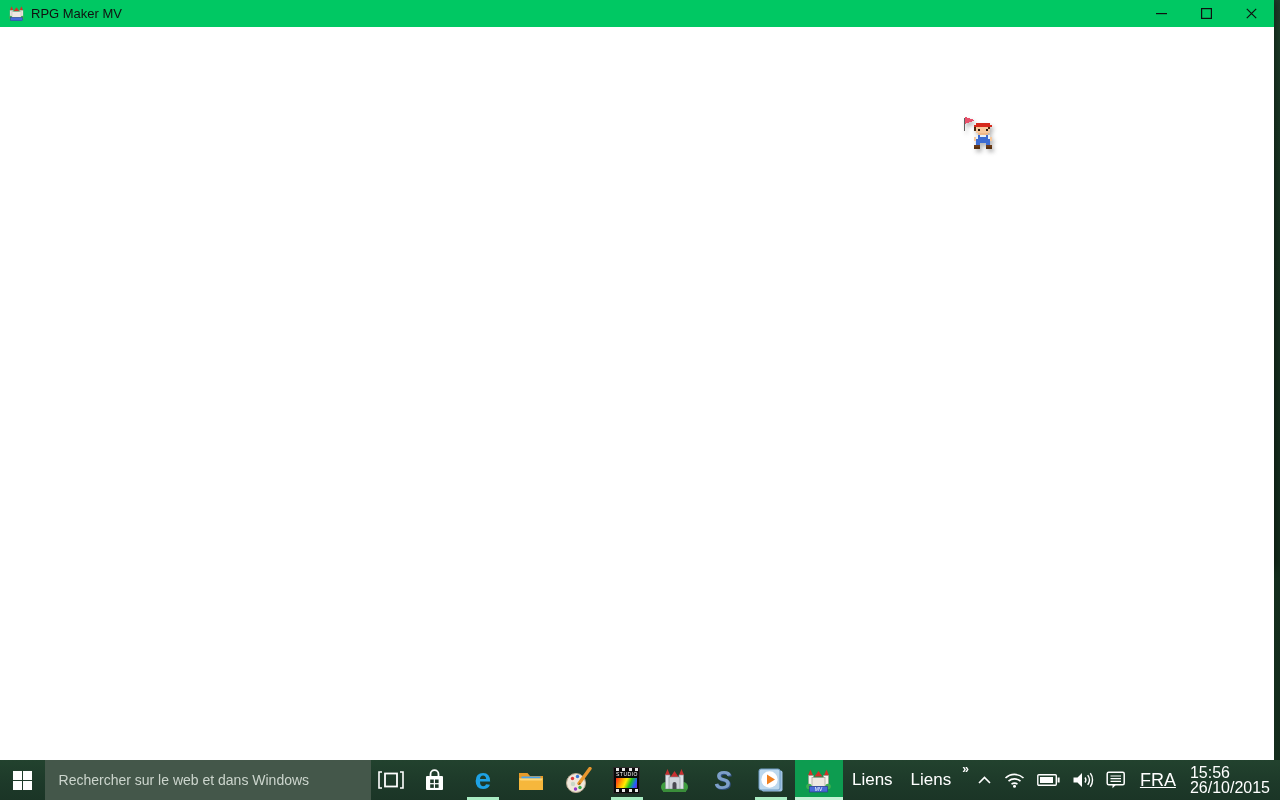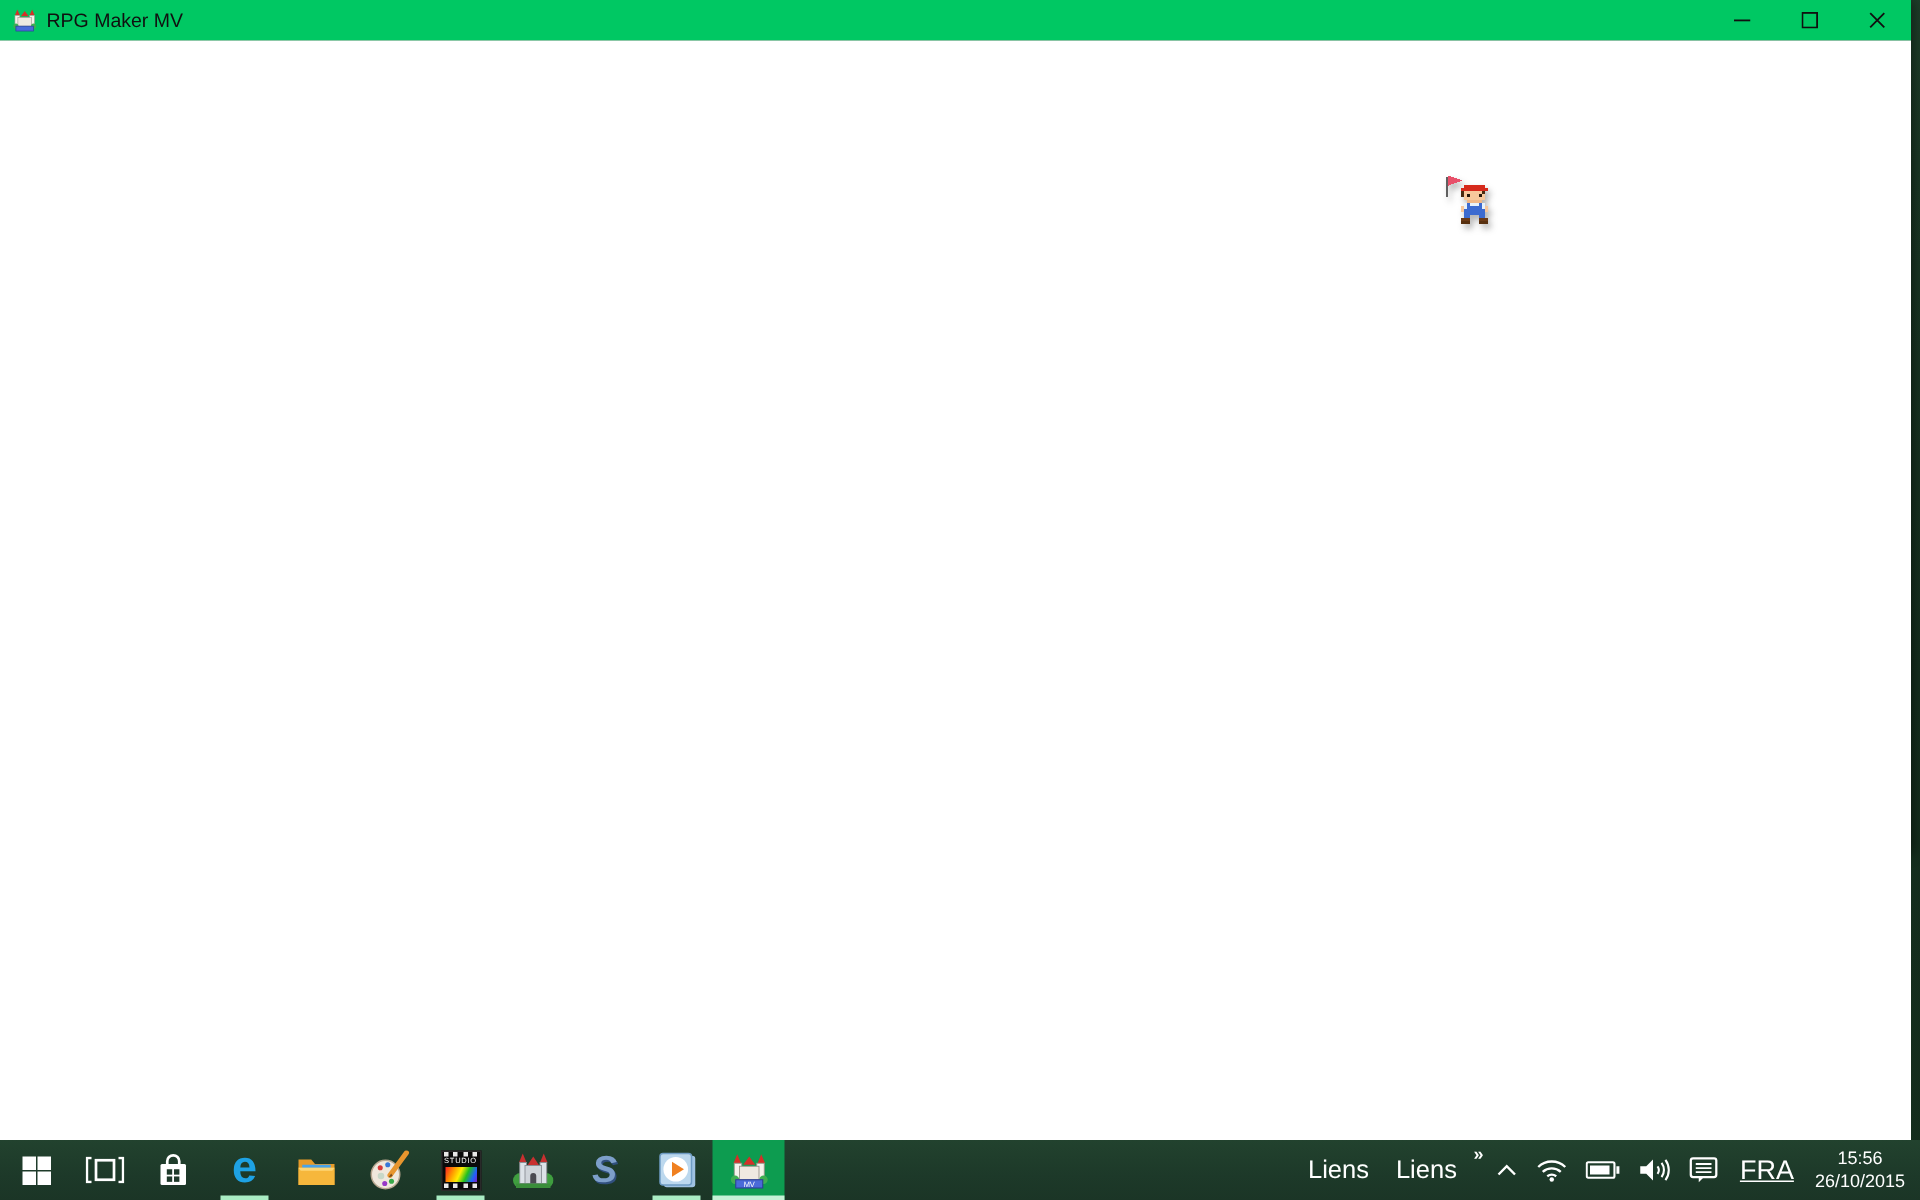--- a/index.html
+++ b/index.html
@@ -70,21 +70,21 @@
   .camstudio-label { color:#ffffff; font-size:5px; letter-spacing:.5px; line-height:6px; }
   .rainbow { width:21px; height:11px; margin:1px 0;
     background:linear-gradient(115deg,#ff2020,#ff9800 25%,#ffee00 45%,#20c020 65%,#2060ff 85%,#8020c0); }
 
   
   .tray { margin-left:auto; display:flex; align-items:center; color:#ffffff; }
   .tray-toolbar-label { font-size:17px; padding:0 9px; cursor:default; }
   .tray-overflow { font-size:12px; font-weight:700; align-self:flex-start; margin:3px 2px 0 2px; line-height:12px; }
   .tray-icon-btn { padding:0 6px; height:40px; display:flex; align-items:center; justify-content:center; }
   .tray-lang { font-size:18px; padding:0 8px;text-decoration:underline; }
-  .tray-clock { font-size:12px; text-align:center; line-height:15px; padding:0 10px 0 6px; }
+  .tray-clock { font-size:16px; text-align:left; line-height:15px; padding:0 10px 0 6px; }
 
   svg { display:block; }
 </style>
 </head>
 <body>
 
 <div class="window">
   <div class="titlebar">
     <svg class="titlebar-icon" viewBox="0 0 26 26">
       <polygon points="3,8 5.5,2 8,8" fill="#d43028"></polygon>
@@ -168,20 +168,23 @@
 
   <div class="start-btn">
     <div class="win-logo">
       <span></span>
         <span></span>
         <span></span>
         <span></span>
     </div>
   </div>
 
+  <div class="search-box">
+    <input type="text" placeholder="Rechercher sur le web et dans Windows" style="">
+  </div>
 
   <div class="taskview-btn">
     <svg width="26" height="18" viewBox="0 0 26 18">
       <path d="M4 1 H1 V17 H4" fill="none" stroke="#ffffff" stroke-width="1.6"></path>
       <path d="M22 1 H25 V17 H22" fill="none" stroke="#ffffff" stroke-width="1.6"></path>
       <rect x="7" y="2.5" width="12" height="13" fill="none" stroke="#ffffff" stroke-width="1.8"></rect>
     </svg>
   </div>
 
   <div class="app-buttons">

